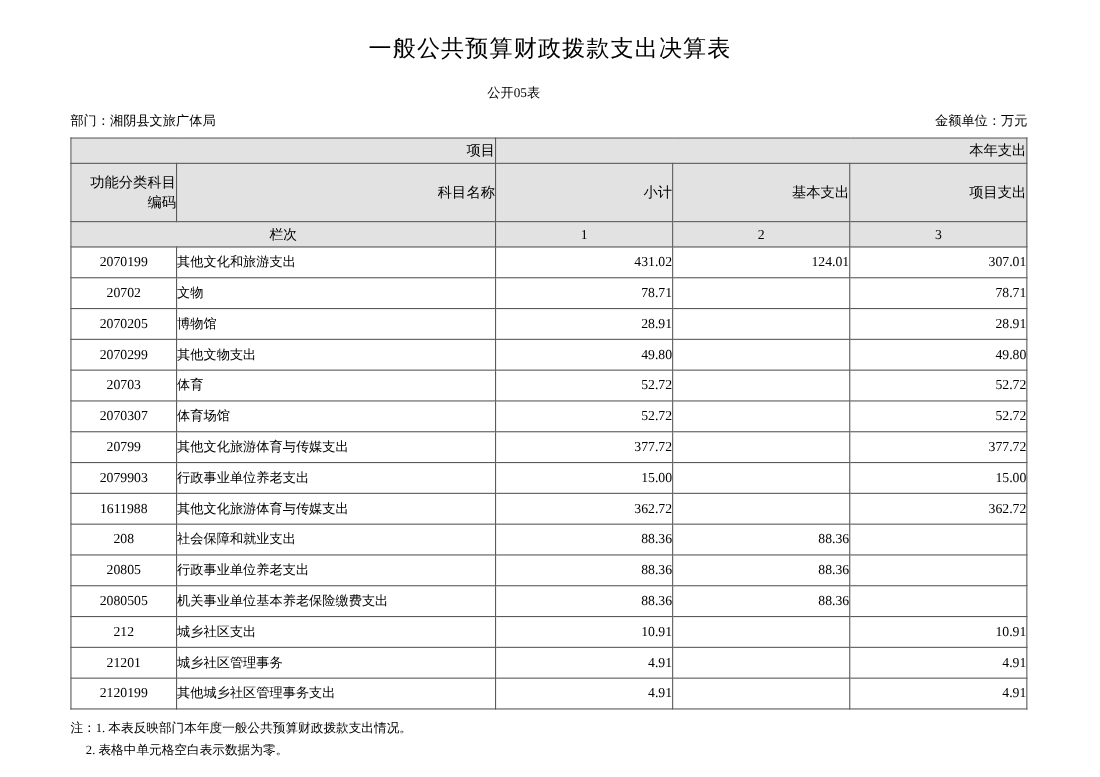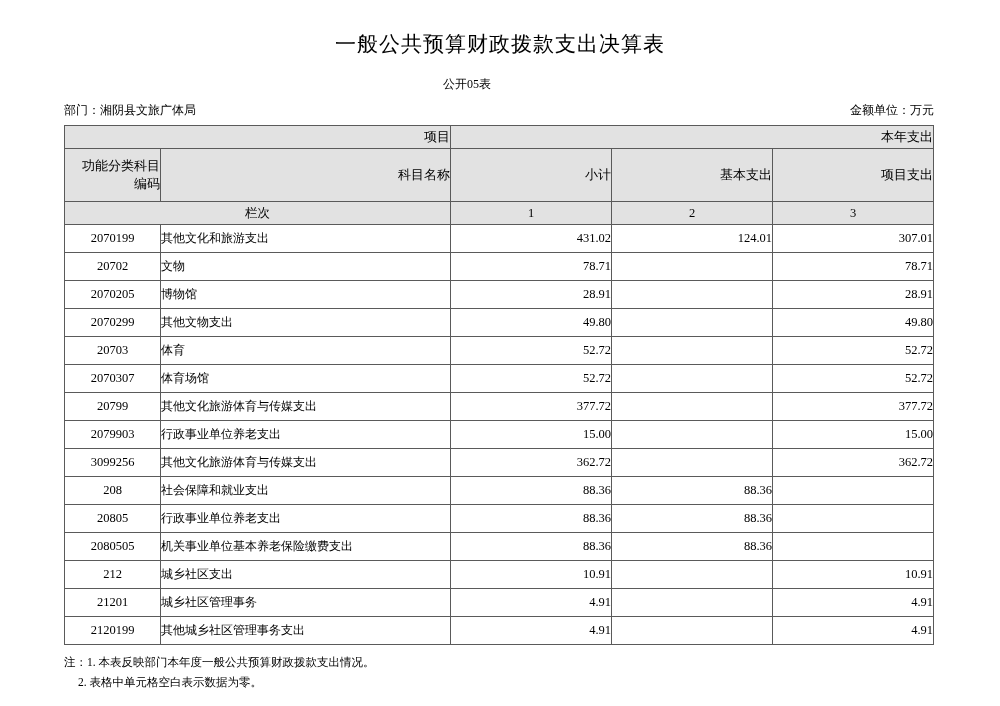--- a/index.html
+++ b/index.html
@@ -205,21 +205,21 @@
             <td class="cell-code cell-num">377.72</td>
           </tr>
           <tr>
             <td class="cell-code">2079903</td>
             <td class="cell-code cell-name">行政事业单位养老支出</td>
             <td class="cell-code cell-num">15.00</td>
             <td class="cell-code cell-num"></td>
             <td class="cell-code cell-num">15.00</td>
           </tr>
           <tr>
-            <td class="cell-code">3099256</td>
+            <td class="cell-code">1611988</td>
             <td class="cell-code cell-name">其他文化旅游体育与传媒支出</td>
             <td class="cell-code cell-num">362.72</td>
             <td class="cell-code cell-num"></td>
             <td class="cell-code cell-num">362.72</td>
           </tr>
           <tr>
             <td class="cell-code">208</td>
             <td class="cell-code cell-name">社会保障和就业支出</td>
             <td class="cell-code cell-num">88.36</td>
             <td class="cell-code cell-num">88.36</td>

